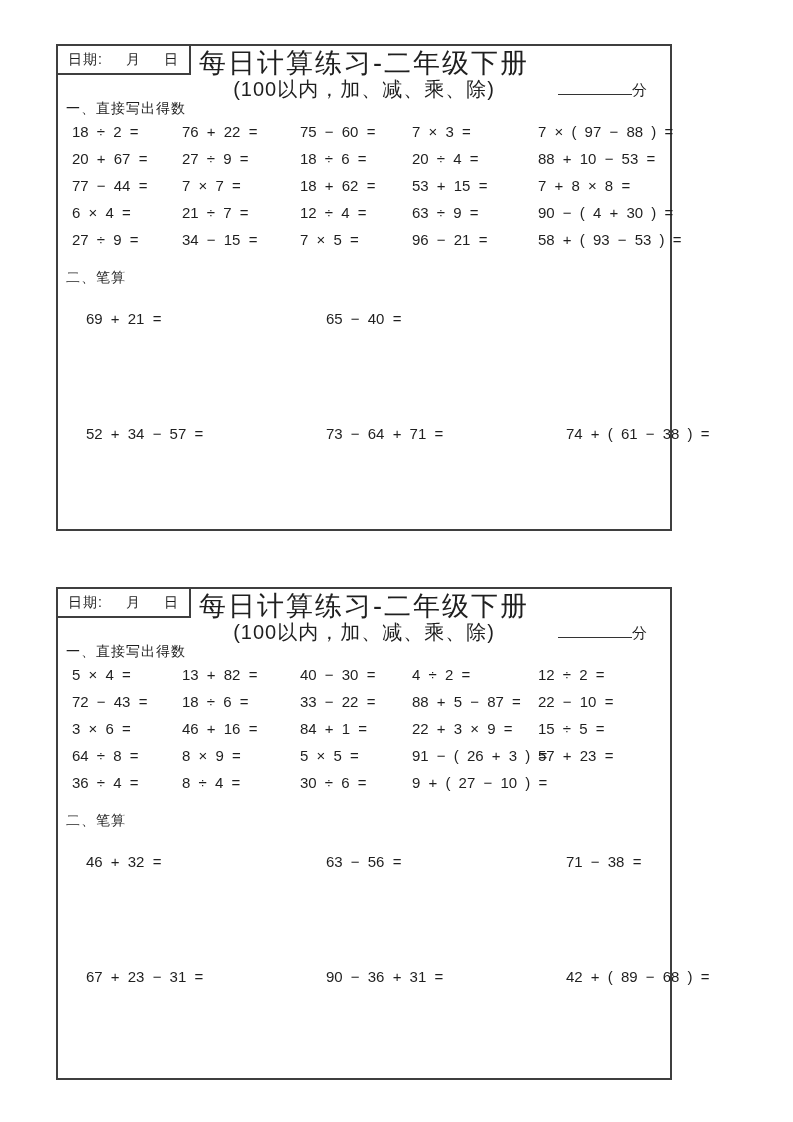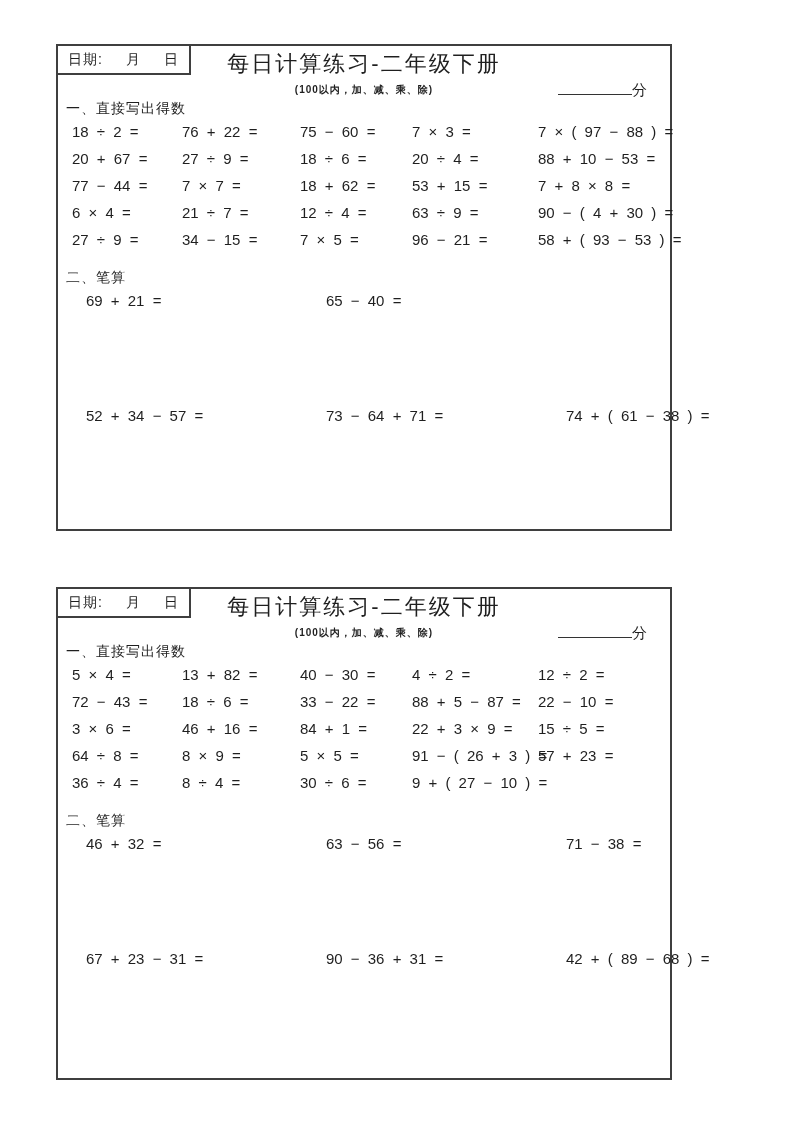--- a/index.html
+++ b/index.html
@@ -31,32 +31,31 @@
     display: flex;
     align-items: center;
     justify-content: space-between;
     padding: 0 10px;
     font-size: 14px;
     letter-spacing: 1px;
   }
 
   .ws-title {
     text-align: center;
-    font-size: 22px;
+    font-size: 27px;
     letter-spacing: 2px;
     margin-top: 5px;
     line-height: 25px;
   }
   .ws-subtitle {
     text-align: center;
-    font-size: 10px;
+    font-size: 20px;
     letter-spacing: 1px;
     margin-top: 5px;
     line-height: 17px;
-    font-weight: bold;
   }
   .score-line {
     position: absolute;
     top: 34px; right: 23px;
     font-size: 15px;
     white-space: nowrap;
   }
   .score-blank {
     display: inline-block;
     width: 74px; height: 15px;
@@ -91,21 +90,21 @@
     grid-template-columns: 240px 240px 196px;
     padding-left: 28px;
     font-size: 15px;
   }
   .written-cell {
     text-align: left;
     line-height: 18px;
     white-space: pre;
     word-spacing: 4px;
   }
-  .wr1 { margin-top: 6px; }
+  .wr1 { margin-top: 24px; }
   .wr2 { margin-top: 97px; }
 </style>
 </head>
 <body>
 
 <div class="page">
 
   <div class="worksheet" id="ws-1">
     <div class="date-box">
       <span>日期:</span>

